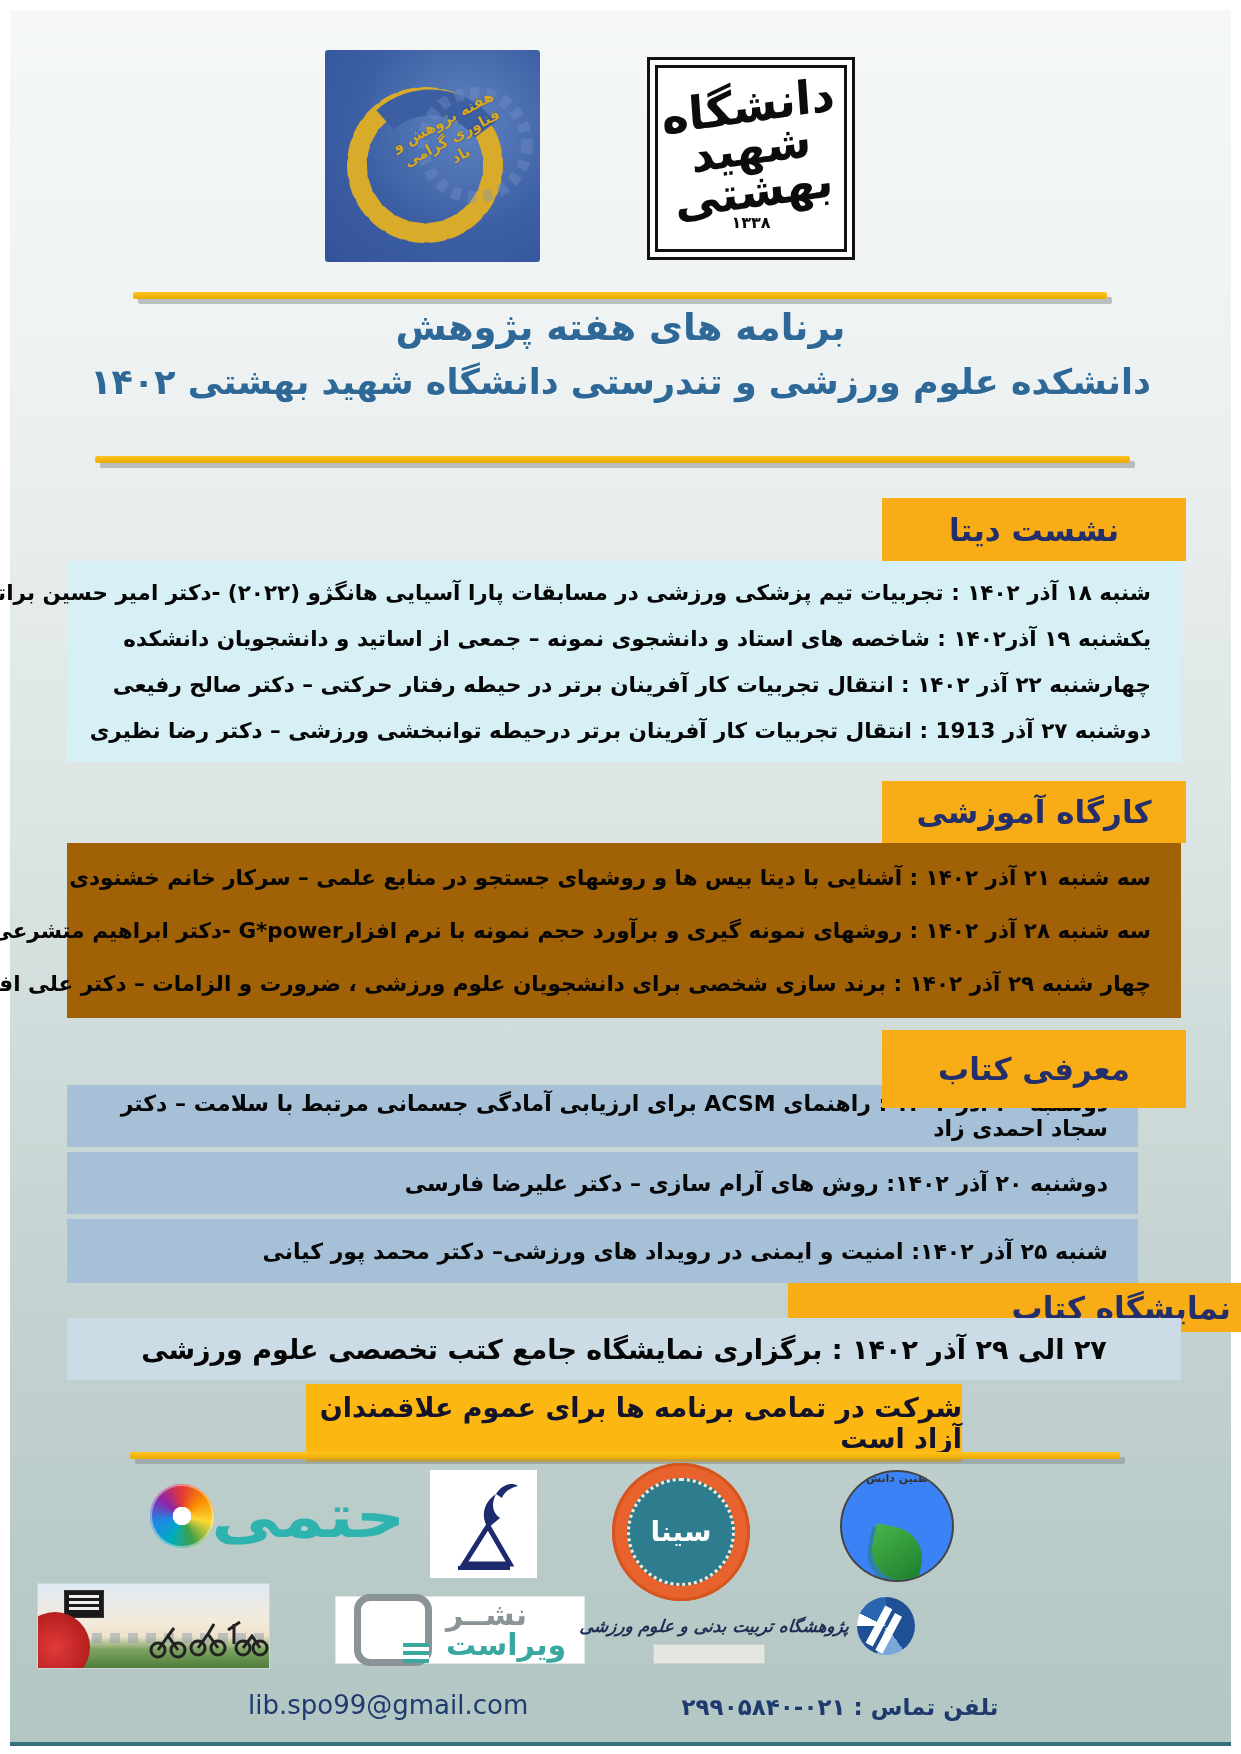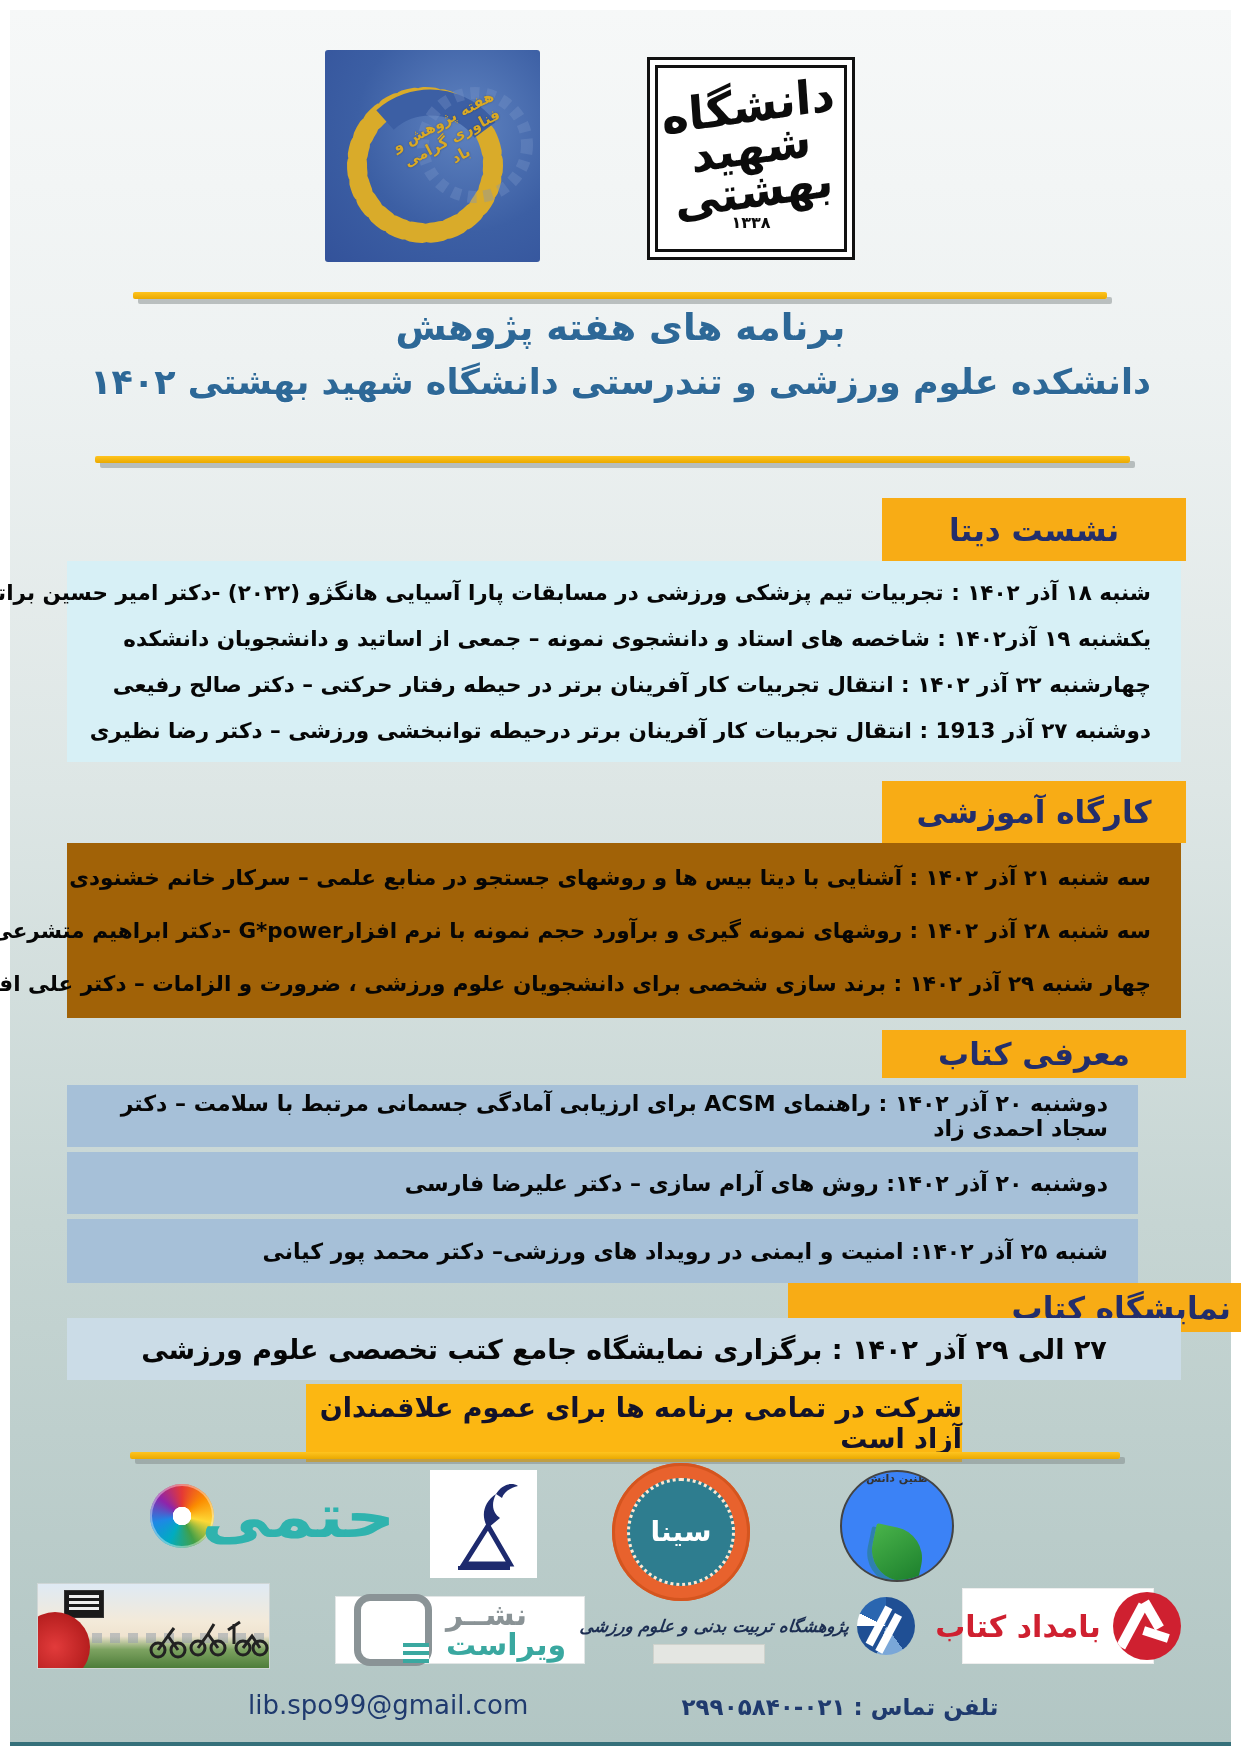--- a/index.html
+++ b/index.html
@@ -34,21 +34,21 @@
   .univ-year{font-weight:bold;color:#0c0c0c;font-size:16px;margin-top:2px;}
   .rw-logo{position:absolute;background:radial-gradient(circle at 65% 35%,#5f83c0 0%,#3c5fa4 55%,#33529a 100%);
         border-radius:3px;overflow:hidden;}
   .rw-caption{position:absolute;right:28px;top:60px;color:#d9a925;font-size:15px;font-weight:bold;
         direction:rtl;transform:rotate(-28deg);width:120px;text-align:center;line-height:1.25;
         text-shadow:0 0 2px rgba(0,0,0,.35);}
   
   .white-card{position:absolute;background:#fff;display:flex;align-items:center;justify-content:center;
         box-sizing:border-box;}
   
-  .hatmi{position:absolute;display:flex;align-items:center;}
+  .hatmi{position:absolute;display:flex;align-items:center;gap:10px;}
   .starburst{width:64px;height:64px;border-radius:50%;
         background:radial-gradient(circle,#ffffff 0 20%,rgba(255,255,255,0) 21%),
         conic-gradient(#e53935,#fb8c00,#fdd835,#43a047,#00acc1,#1e88e5,#8e24aa,#e53935);
         box-shadow:0 0 0 2px rgba(255,255,255,.4) inset;}
   .hatmi-word{font-size:60px;font-weight:bold;color:#2fb3ae;direction:rtl;line-height:1;
         letter-spacing:-3px;transform:scaleX(1.15);}
   
   .sina{position:absolute;border-radius:50%;background:#e8622d;display:flex;align-items:center;justify-content:center;
         box-shadow:0 0 0 3px #d4551f inset;}
   .sina-inner{width:74%;height:74%;border-radius:50%;background:#2e7d8f;border:3px dotted #ffe9d2;
@@ -143,21 +143,21 @@
 
   <div class="sec-h" style="left:882px;top:781px;width:304px;height:62px;">
     <span>کارگاه آموزشی</span>
   </div>
   <div class="cbox" style="left:67px;top:843px;width:1114px;height:175px;background:#a16207;">
     <div class="line">سه شنبه ۲۱ آذر ۱۴۰۲ : آشنایی با دیتا بیس ها و روشهای جستجو در منابع علمی – سرکار خانم خشنودی</div>
     <div class="line">سه شنبه ۲۸ آذر ۱۴۰۲ : روشهای نمونه گیری و برآورد حجم نمونه با نرم افزارG*power -دکتر ابراهیم متشرعی</div>
     <div class="line">چهار شنبه ۲۹ آذر ۱۴۰۲ :  برند سازی شخصی برای دانشجویان علوم ورزشی ، ضرورت و الزامات – دکتر علی افروزه</div>
   </div>
 
-  <div class="sec-h" style="left:882px;top:1030px;width:304px;height:48px;">
+  <div class="sec-h" style="left:882px;top:1030px;width:304px;height:78px;">
     <span>معرفی  کتاب</span>
   </div>
   <div class="row-line" style="left:67px;top:1085px;width:1071px;height:62px;background:#a6c0d8;">
     <span>دوشنبه ۲۰ آذر ۱۴۰۲ : راهنمای ACSM  برای ارزیابی آمادگی جسمانی مرتبط با سلامت – دکتر سجاد احمدی زاد</span>
   </div>
   <div class="row-line" style="left:67px;top:1152px;width:1071px;height:62px;background:#a6c0d8;">
     <span>دوشنبه ۲۰ آذر ۱۴۰۲:  روش های آرام سازی – دکتر علیرضا فارسی</span>
   </div>
   <div class="row-line" style="left:67px;top:1219px;width:1071px;height:64px;background:#a6c0d8;">
     <span>شنبه ۲۵ آذر ۱۴۰۲:  امنیت و ایمنی در رویداد های ورزشی– دکتر محمد پور کیانی</span>
@@ -228,26 +228,18 @@
       <span class="veer-w2">ویراست</span>
     </div>
   </div>
 
   <div class="inst" style="left:648px;top:1592px;width:267px;height:68px;">
     <div class="inst-emblem"></div>
     <div class="inst-text">پژوهشگاه تربیت بدنی و علوم ورزشی</div>
     <div class="inst-sub"></div>
   </div>
 
-  <div class="bamdad" style="left:962px;top:1588px;width:190px;height:74px;">
-    <div class="bamdad-circle">
-      <i style="left:14px;top:10px;width:10px;height:48px;transform:rotate(28deg);"></i>
-      <i style="left:34px;top:8px;width:10px;height:30px;transform:rotate(-30deg);"></i>
-      <i style="left:30px;top:38px;width:26px;height:9px;transform:rotate(18deg);"></i>
-    </div>
-    <div class="bamdad-word">بامداد کتاب</div>
-  </div>
 
   <div class="footer-email" style="left:248px;top:1690px;">lib.spo99@gmail.com</div>
   <div class="footer-phone" style="left:660px;top:1694px;width:360px;text-align:center;">تلفن تماس : ۰۲۱-۲۹۹۰۵۸۴۰</div>
 
   <div class="bottom-line" style="left:10px;top:1742px;width:1221px;height:4px;"></div>
 </div>
 
 </body></html>

